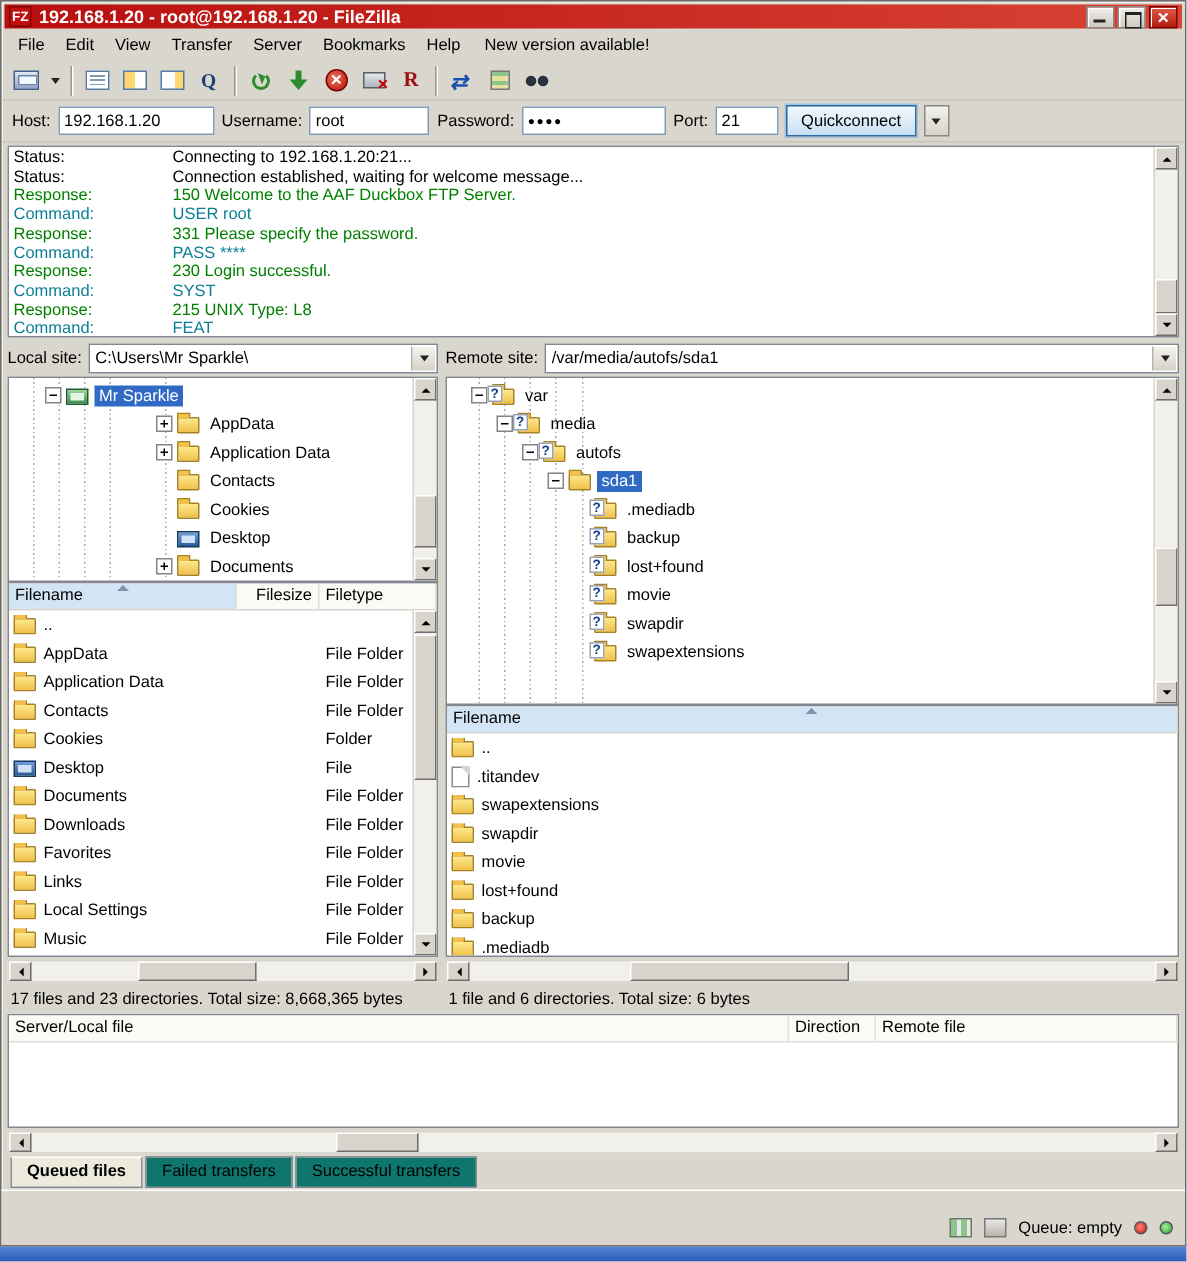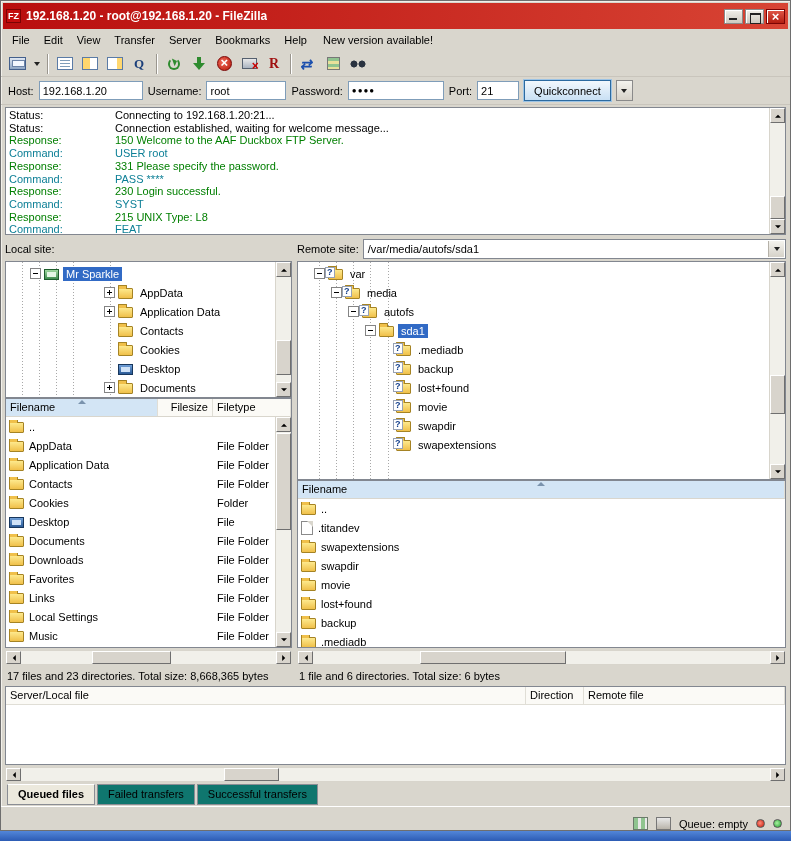--- a/index.html
+++ b/index.html
@@ -2,21 +2,21 @@
 <html><head>
 <meta charset="utf-8">
 <style>
   *{margin:0;padding:0;box-sizing:border-box}
   body{width:791px;height:841px;overflow:hidden;font-family:"Liberation Sans",sans-serif;font-size:11px;color:#000}
   .screen{position:relative;width:791px;height:841px;background:#2f62c4;overflow:hidden}
   .desktop-strip{position:absolute;left:0;bottom:0;width:100%;height:12px;background:linear-gradient(#5a8fe0,#2c5bb4)}
   .window{position:absolute;left:0;top:0;width:791px;height:831px;background:#d9d6cd;border:1px solid #6e6e6e;box-shadow:inset 1px 1px 0 #f2f0ea;display:flex;flex-direction:column}
 
   
-  .titlebar{height:26px;margin:2px 2px 0 2px;background:linear-gradient(90deg,#b90e0e,#d84434);display:flex;align-items:center;gap:5px;padding:0 3px;flex:none}
+  .titlebar{height:16px;margin:2px 2px 0 2px;background:linear-gradient(90deg,#b90e0e,#d84434);display:flex;align-items:center;gap:5px;padding:0 3px;flex:none}
   .fz-logo{width:15px;height:14px;background:#c40d0d;border:1px solid #7a0303;color:#fff;font-size:9px;font-weight:bold;display:flex;align-items:center;justify-content:center;flex:none}
   .title-text{color:#fff;font-weight:bold;font-size:12px;white-space:nowrap;overflow:hidden}
   .win-btns{margin-left:auto;display:flex;gap:2px}
   .wbtn{width:19px;height:15px;background:linear-gradient(#f2f0ea,#cdc9c0);border:1px solid #8a8a8a;box-shadow:inset 1px 1px 0 #fff;position:relative}
   .wbtn.min::before{content:"";position:absolute;left:4px;bottom:3px;width:8px;height:2px;background:#222}
   .wbtn.max::before{content:"";position:absolute;left:4px;top:3px;width:9px;height:8px;border:1px solid #222;border-top-width:2px}
   .wbtn.close{background:linear-gradient(#e25a4a,#b31d10);border-color:#7a0303}
   .wbtn.close::before{content:"\00D7";position:absolute;left:0;right:0;top:-1px;text-align:center;color:#fff;font-weight:bold;font-size:13px}
 
   
@@ -156,21 +156,21 @@
   .queue-sec{padding:2px 4px 0 4px;flex:1;display:flex;flex-direction:column;min-height:0}
   .queuewrap{border:1px solid #828790;background:#fff;display:flex;flex-direction:column;flex:1;min-height:0}
   .qhead{height:18px;display:flex;background:#fbfaf6;border-bottom:1px solid #e0ded6;flex:none}
   .qc1{width:520px}.qc2{width:58px}.qc3{flex:1}
   .qbody{flex:1}
   .tabs{height:24px;display:flex;gap:2px;padding:2px 0 0 2px;flex:none;align-items:flex-start}
   .tab{padding:3px 10px 4px 10px;border:1px solid #8a8d94;background:#0f766e;white-space:nowrap}
   .tab.active{background:#ece9dd;font-weight:bold;border-top-color:#fff}
 
   
-  .statusbar{height:24px;display:flex;align-items:flex-end;padding:0 8px;gap:8px;border-top:1px solid #fff;flex:none;background:#d9d6cd}
+  .statusbar{height:24px;display:flex;align-items:flex-start;padding:18px 8px;gap:8px;border-top:1px solid #fff;flex:none;background:#d9d6cd}
   .sb-right{margin-left:auto;display:flex;align-items:center;gap:8px}
   .sb-ic1{width:15px;height:13px;border:1px solid #6b7b6b;background:repeating-linear-gradient(90deg,#8fc48f 0 4px,#e8e8e8 4px 7px)}
   .sb-ic2{width:15px;height:13px;border:1px solid #777;background:linear-gradient(#e8e8e8,#b9b4aa)}
   .led{width:9px;height:9px;border-radius:50%;border:1px solid #555}
   .led.red{background:radial-gradient(circle at 3px 3px,#ff8a7a,#c41505)}
   .led.green{background:radial-gradient(circle at 3px 3px,#a8f0a0,#1f9e2c)}
 </style>
 </head>
 <body>
 
@@ -309,20 +309,26 @@
         <span class="sthumb" style="top:70%;height:18%"></span>
         <span class="sbtn down"></span>
       </div>
     </div>
 
     <div class="panes">
 
       <div class="pane local">
         <div class="site-row">
           <span class="qlabel">Local site:</span>
+          <span class="combo">
+            <span>C:\Users\Mr Sparkle\</span>
+            <span class="combo-arrow">
+                <span class="dn-arrow"></span>
+              </span>
+          </span>
         </div>
         <div class="treebox local-t">
           <div class="trow" style="padding-left:24px">
               <span class="exp minus"></span>
               <span class="fic useric"></span>
               <span class="tlabel sel">Mr Sparkle</span>
             </div>
           <div class="trow" style="padding-left:98px">
               <span class="exp plus"></span>
               <span class="fic folder"></span>

